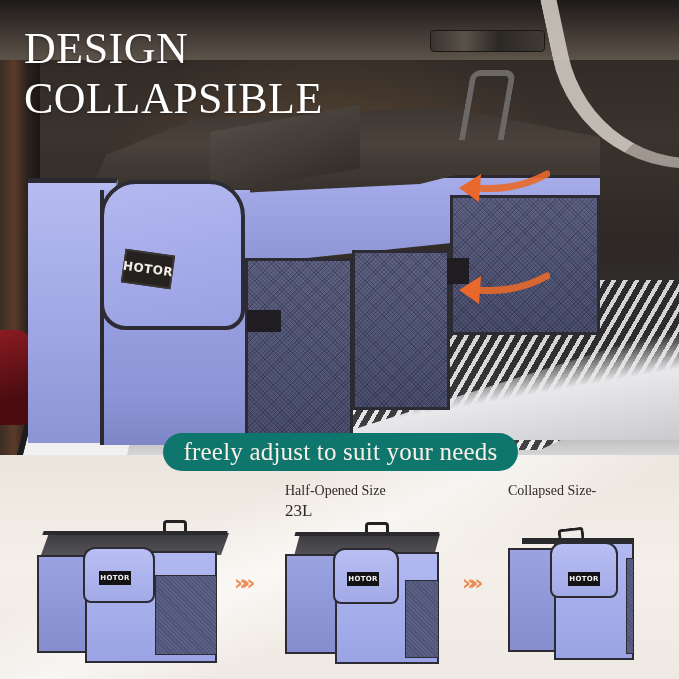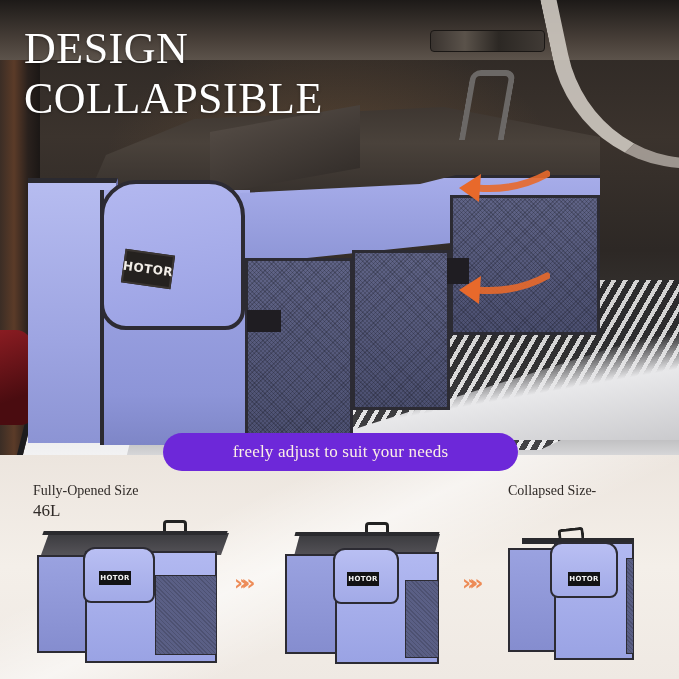--- a/index.html
+++ b/index.html
@@ -144,26 +144,26 @@
       font-family: "Liberation Serif", "DejaVu Serif", serif;
       font-size: 44px; line-height: 50px;
       letter-spacing: 0.5px;
       text-shadow: 0 1px 3px rgba(0,0,0,0.35);
     }
     .headline span { display: block; }
 
     
     .pill {
       position: absolute; left: 163px; top: 433px; width: 355px; height: 38px;
-      background: #6d28d9;
+      background: #0f766e;
       border-radius: 19px;
       display: flex; align-items: center; justify-content: center;
       color: #fbefe6;
       font-family: "Liberation Serif", "DejaVu Serif", serif;
-      font-size: 17px;
+      font-size: 25px;
       letter-spacing: 0.2px;
       z-index: 3;
     }
 
     
     .bottom {
       position: absolute; left: 0; top: 455px; width: 679px; height: 224px;
       background:
         linear-gradient(155deg, rgba(255,255,255,0) 30%, rgba(255,255,255,0.55) 45%, rgba(255,255,255,0) 60%),
         linear-gradient(180deg, #ece5de 0%, #f4efe9 50%, #efe9e3 100%);
@@ -270,23 +270,23 @@
     <div class="headline">
       <span>DESIGN</span>
       <span>COLLAPSIBLE</span>
     </div>
   </div>
 
   <div class="pill">freely adjust to suit your needs</div>
 
   <div class="bottom"></div>
 
-  <div class="size-label lbl-1">
-    <span class="sub">Fully-Opened Size</span>
-    <span class="val">46L</span>
+  <div class="size-label lbl-2">
+    <span class="sub">Half-Opened Size</span>
+    <span class="val">23L</span>
   </div>
   <div class="size-label lbl-3">
     <span class="sub">Collapsed Size-</span>
   </div>
 
   <div class="mini" style="left:35px; top:515px; width:190px; height:150px;">
     <div class="handle" style="left:128px; top:5px; width:24px; height:14px;"></div>
     <div class="inner" style="left:10px; top:18px; width:180px; height:22px; transform:skewX(-20deg);"></div>
     <div class="rim" style="left:8px; top:16px; width:184px; height:4px; transform:skewX(-20deg);"></div>
     <div class="box" style="left:50px; top:36px; width:132px; height:112px;"></div>

